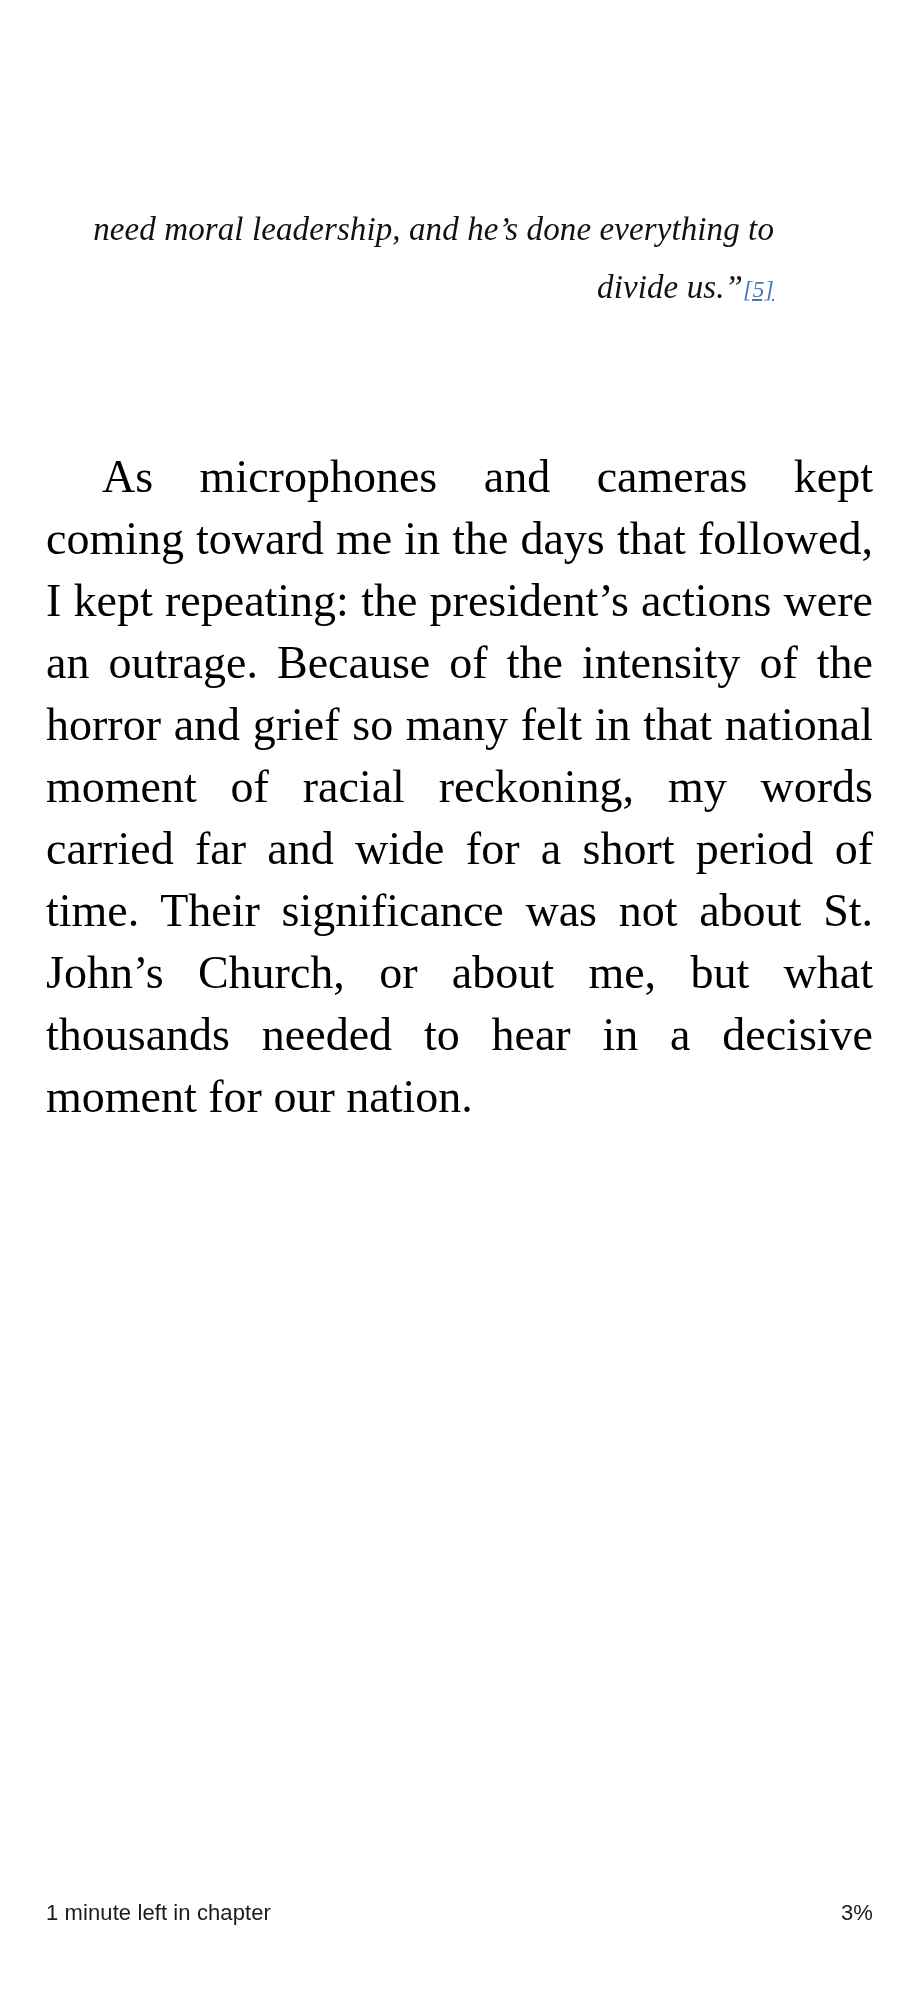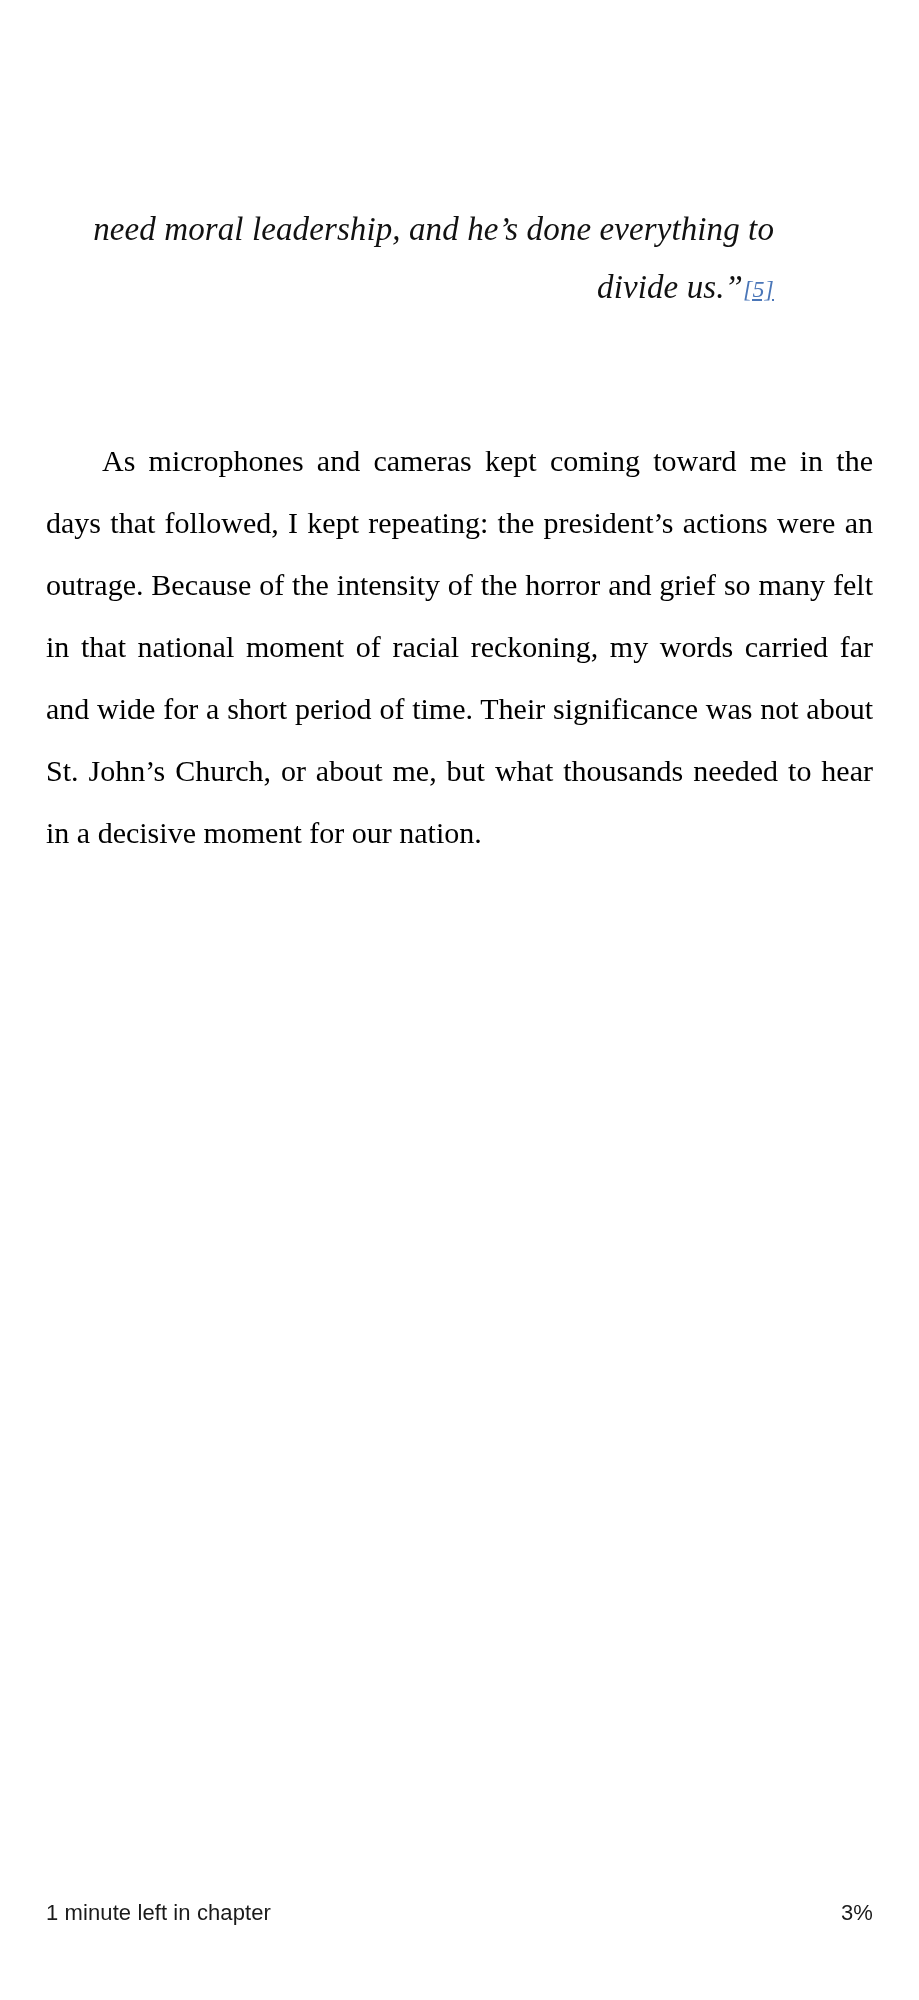--- a/index.html
+++ b/index.html
@@ -52,21 +52,21 @@
     font-style: italic;
     vertical-align: 1px;
     cursor: pointer;
   }
 
   .body-paragraph {
     position: absolute;
     left: 46px;
     top: 400px;
     width: 827px;
-    font-size: 30px;
+    font-size: 46px;
     line-height: 62px;
     text-align: justify;
     text-justify: inter-word;
     color: #000000;
     text-indent: 56px;
     hyphens: manual;
   }
 
   .status-bar {
     position: absolute;

